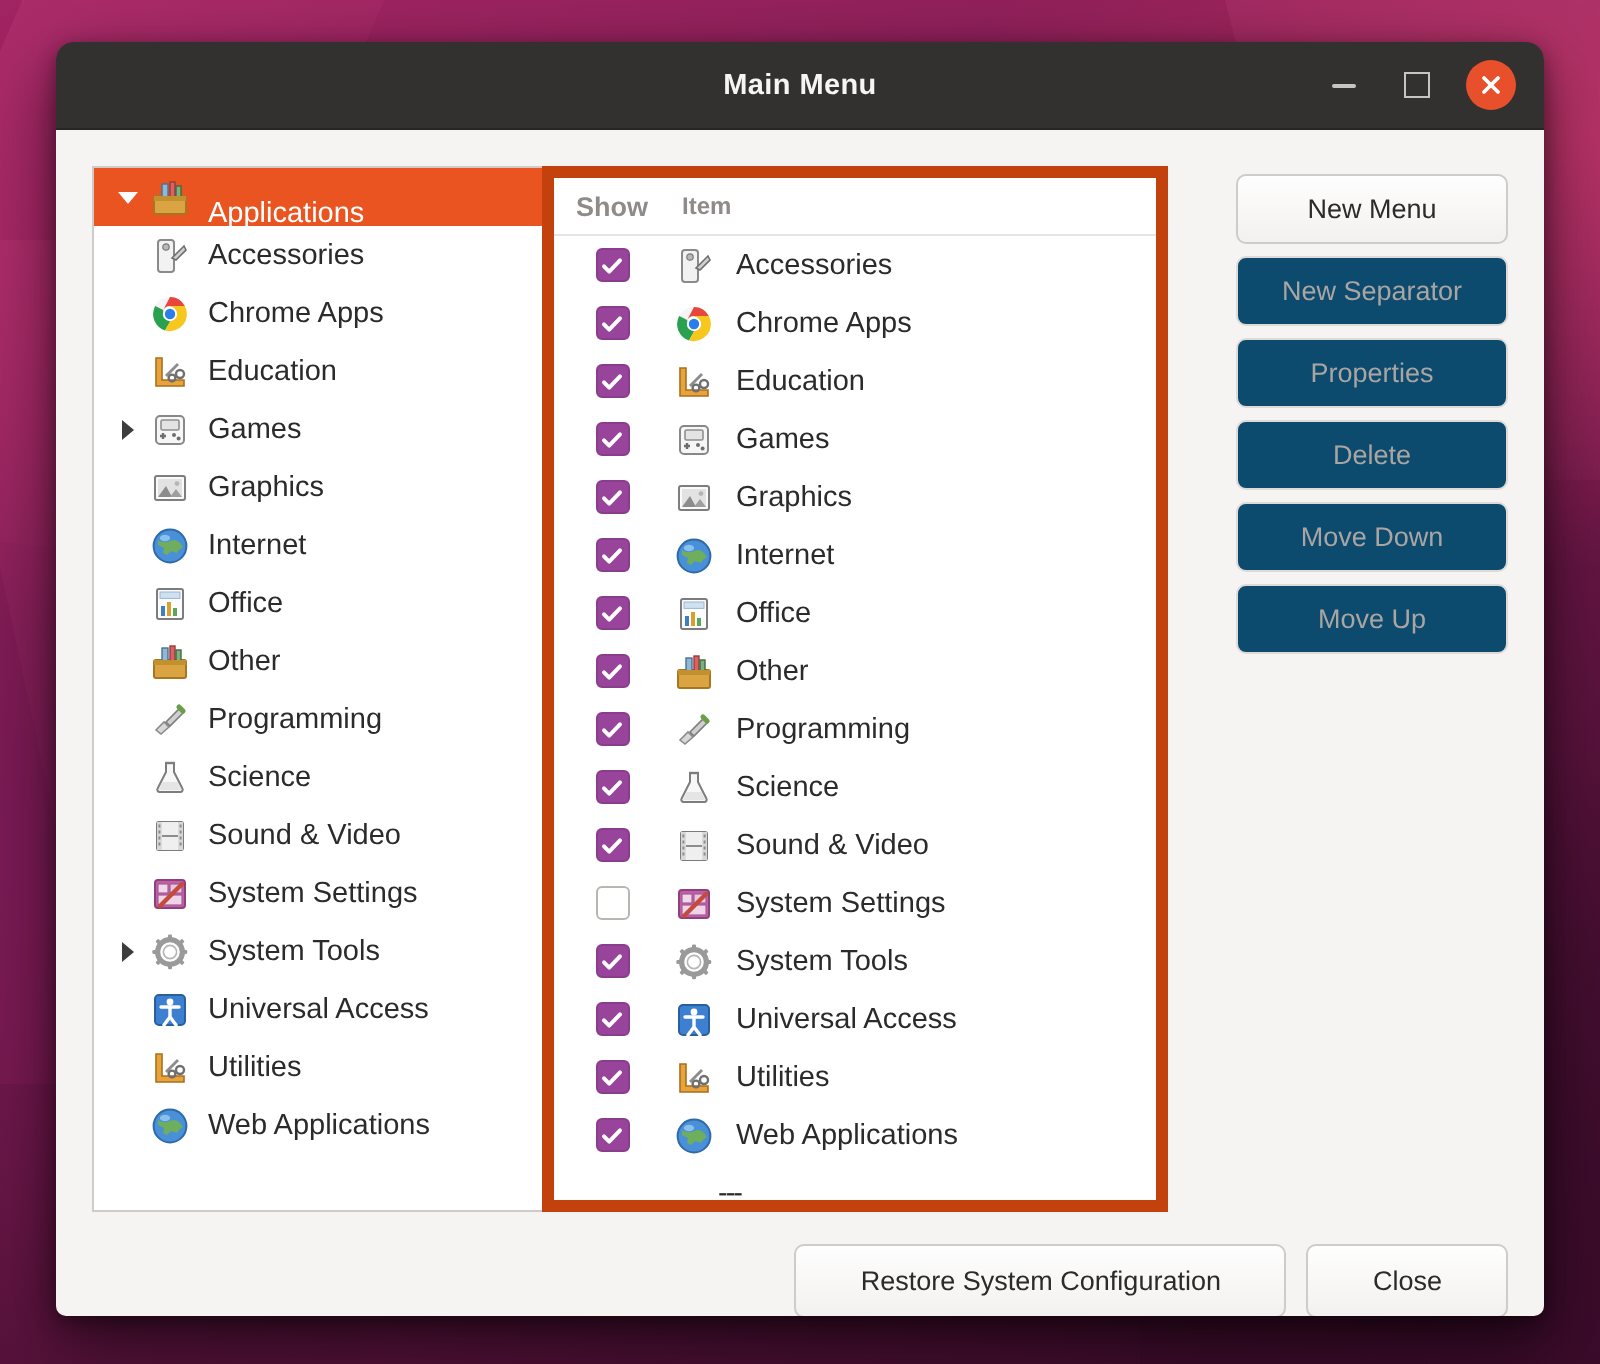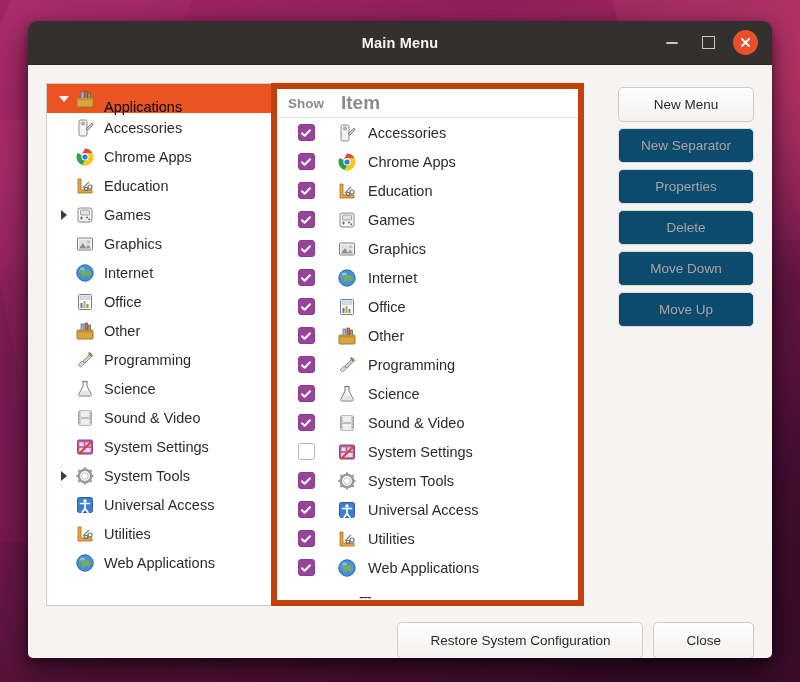--- a/index.html
+++ b/index.html
@@ -70,37 +70,37 @@
   #tree{
     width:225px;height:523px;background:#ffffff;
     border:1px solid #cfcbc8;border-right:none;
     box-sizing:border-box;overflow:hidden;
   }
   .trow{height:29px;display:flex;align-items:center;padding-left:8px;cursor:pointer;box-sizing:border-box;}
   .trow.selected{background:#e95420;}
   .trow .exp{width:18px;flex:0 0 18px;display:flex;align-items:center;justify-content:center;}
   .trow .ico{width:24px;flex:0 0 24px;display:flex;align-items:center;justify-content:center;}
   .trow .lbl{margin-left:7px;font-size:14.5px;color:#2b2b2b;white-space:nowrap;}
-  .trow.selected .lbl{color:#000000;margin-top:17px;}
+  .trow.selected .lbl{color:#ffffff;margin-top:17px;}
   .trow.child{padding-left:8px;}
   .trow.child .ico{margin-left:18px;}
   .trow.child.hasexp .ico{margin-left:0;}
   .tri-down{width:0;height:0;border-left:5px solid transparent;border-right:5px solid transparent;
             border-top:6px solid #fff;}
   .tri-right{width:0;height:0;border-top:5px solid transparent;border-bottom:5px solid transparent;
             border-left:6px solid #3d3d3d;}
 
   
   #list{
     flex:1;height:523px;background:#ffffff;
     border:6px solid #c2410c;box-sizing:border-box;overflow:hidden;
   }
   #listhead{height:28px;display:flex;align-items:center;border-bottom:1px solid #e6e3e0;background:#fff;}
   #listhead .h-show{width:58px;text-align:center;font-size:13.5px;font-weight:bold;color:#8e8b88;}
-  #listhead .h-item{font-size:19px;font-weight:bold;color:#8e8b88;padding-left:6px;text-align:center;}
+  #listhead .h-item{font-size:12px;font-weight:bold;color:#8e8b88;padding-left:6px;text-align:center;}
   .lrow{height:29px;display:flex;align-items:center;cursor:pointer;}
   .lrow .cbcell{width:58px;display:flex;align-items:center;justify-content:center;}
   .cb{width:17px;height:17px;border-radius:3px;box-sizing:border-box;
       display:flex;align-items:center;justify-content:center;}
   .cb.on{background:#97449a;border:1px solid #8a3d8d;}
   .cb.off{background:#fff;border:1px solid #b9b5b1;}
   .cb svg{display:block;}
   .lrow .ico{width:24px;flex:0 0 24px;display:flex;align-items:center;justify-content:center;}
   .lrow .lbl{margin-left:9px;font-size:14.5px;color:#2b2b2b;white-space:nowrap;}
   .seprow{height:29px;display:flex;align-items:center;}

